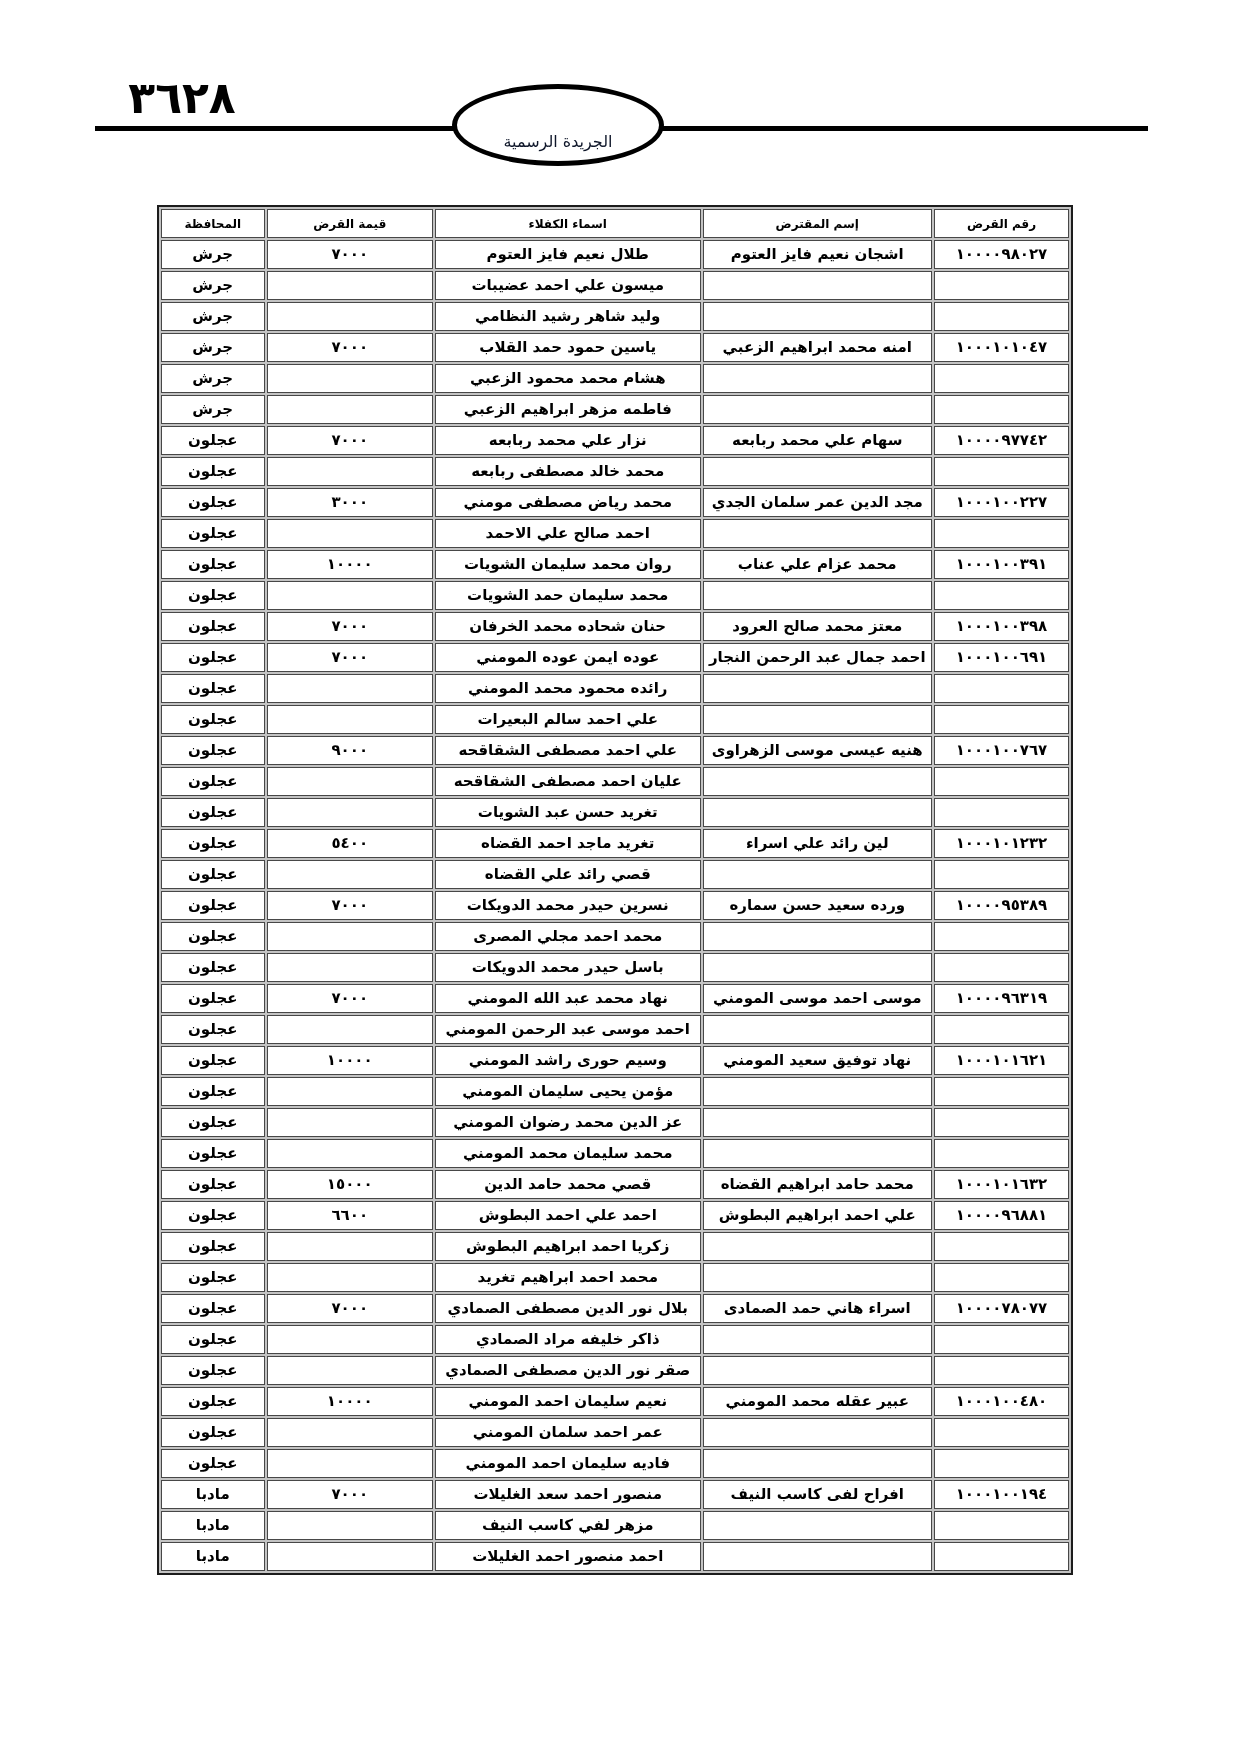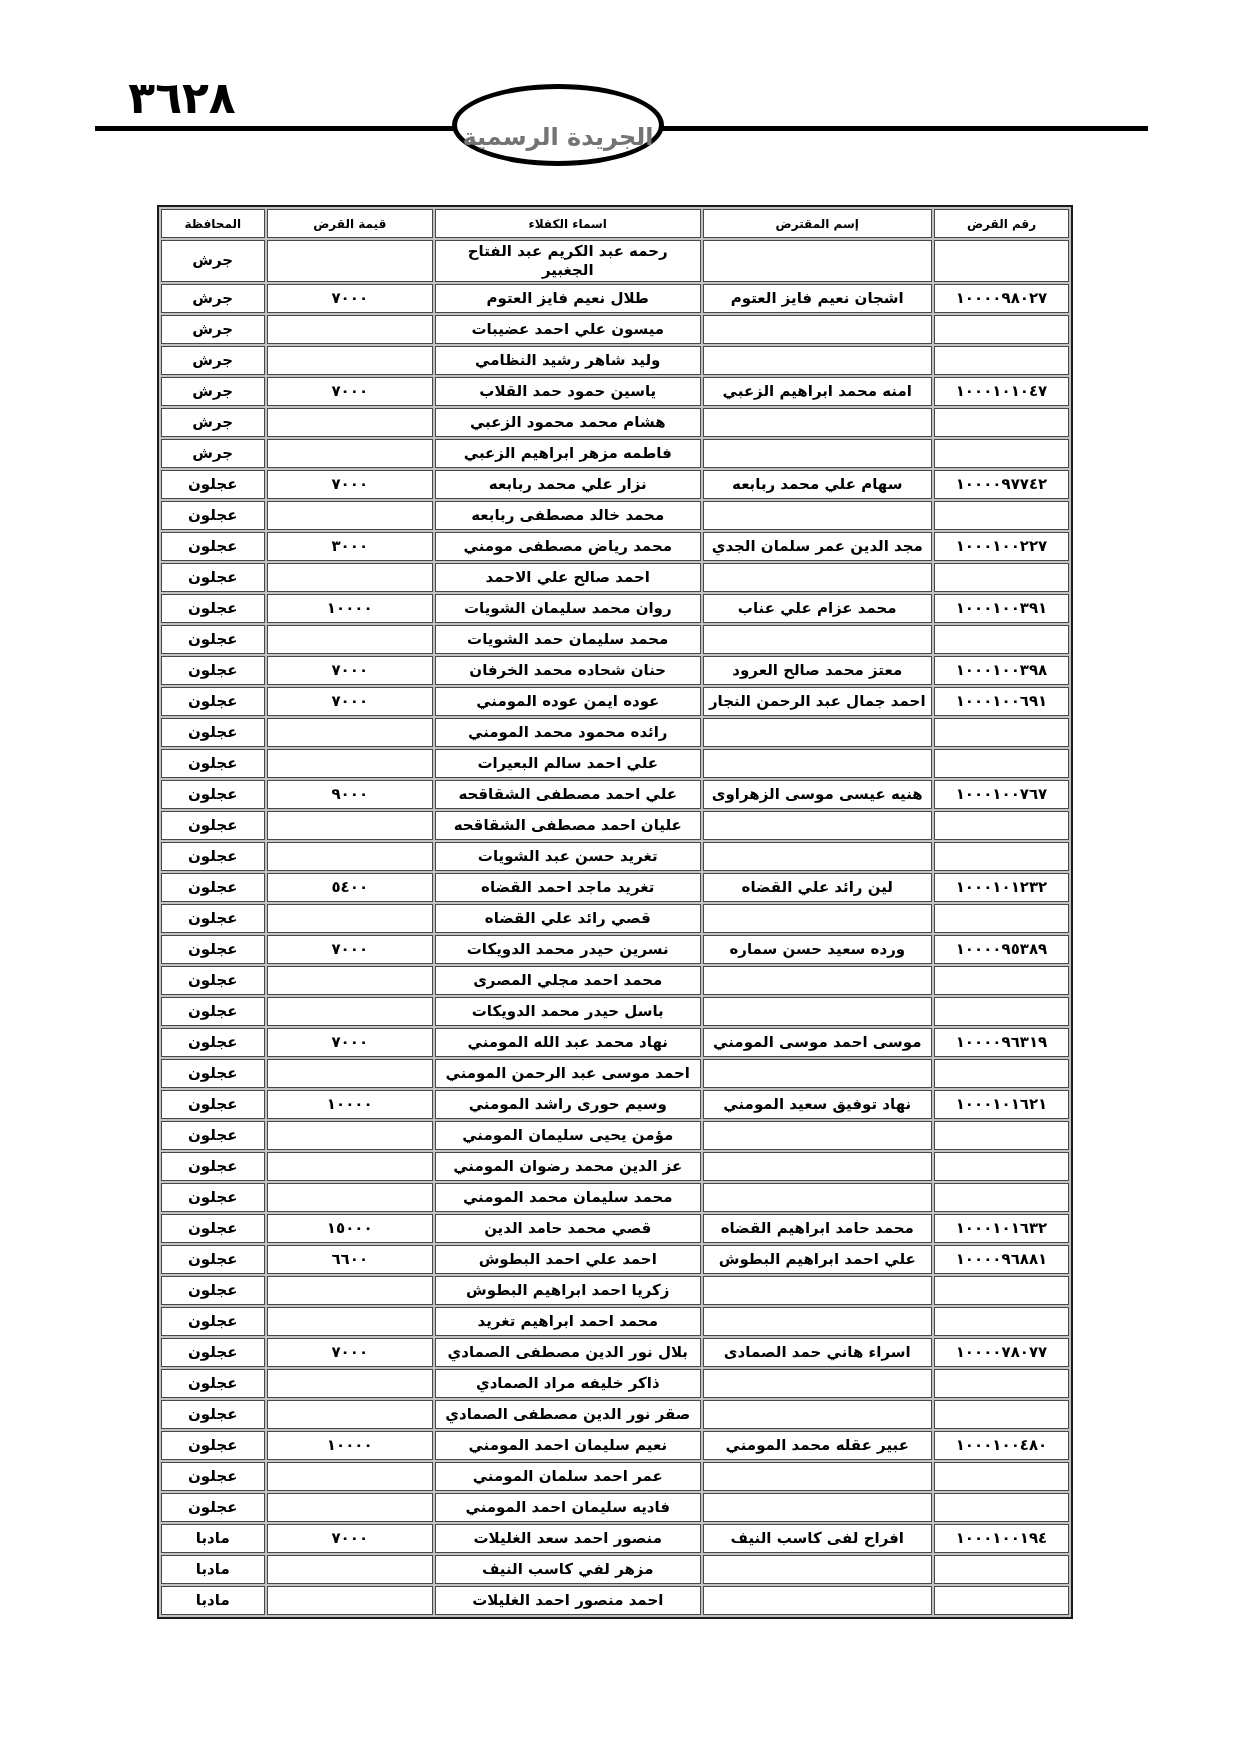--- a/index.html
+++ b/index.html
@@ -46,23 +46,23 @@
     background: #ffffff;
     border: 5px solid #000;
     border-radius: 50%;
     display: flex;
     align-items: flex-end;
     justify-content: center;
     box-sizing: border-box;
     padding-bottom: 10px;
   }
   .gazette-title {
-    font-size: 24px;
-    font-weight: bold;
-    color: #737373;
+    font-size: 16px;
+    font-weight: normal;
+    color: #0f172a;
     white-space: nowrap;
   }
   
   .loans-table {
     position: absolute;
     top: 205px;
     right: 168px;
     width: 916px;
     border-collapse: separate;
     border-spacing: 2.5px;
@@ -120,27 +120,20 @@
       <tr>
         <th>رقم القرض</th>
         <th>إسم المقترض</th>
         <th>اسماء الكفلاء</th>
         <th>قيمة القرض</th>
         <th>المحافظة</th>
       </tr>
     </thead>
     <tbody>
         <tr>
-      <td></td>
-      <td></td>
-      <td>رحمه عبد الكريم عبد الفتاح الجغبير</td>
-      <td></td>
-      <td>جرش</td>
-    </tr>
-        <tr>
       <td>١٠٠٠٠٩٨٠٢٧</td>
       <td>اشجان نعيم فايز العتوم</td>
       <td>طلال نعيم فايز العتوم</td>
       <td>٧٠٠٠</td>
       <td>جرش</td>
     </tr>
         <tr>
       <td></td>
       <td></td>
       <td>ميسون علي احمد عضيبات</td>
@@ -261,21 +254,21 @@
     </tr>
         <tr>
       <td></td>
       <td></td>
       <td>تغريد حسن عبد الشويات</td>
       <td></td>
       <td>عجلون</td>
     </tr>
         <tr>
       <td>١٠٠٠١٠١٢٣٢</td>
-      <td>لين رائد علي القضاه</td>
+      <td>لين رائد علي اسراء</td>
       <td>تغريد ماجد احمد القضاه</td>
       <td>٥٤٠٠</td>
       <td>عجلون</td>
     </tr>
         <tr>
       <td></td>
       <td></td>
       <td>قصي رائد علي القضاه</td>
       <td></td>
       <td>عجلون</td>

